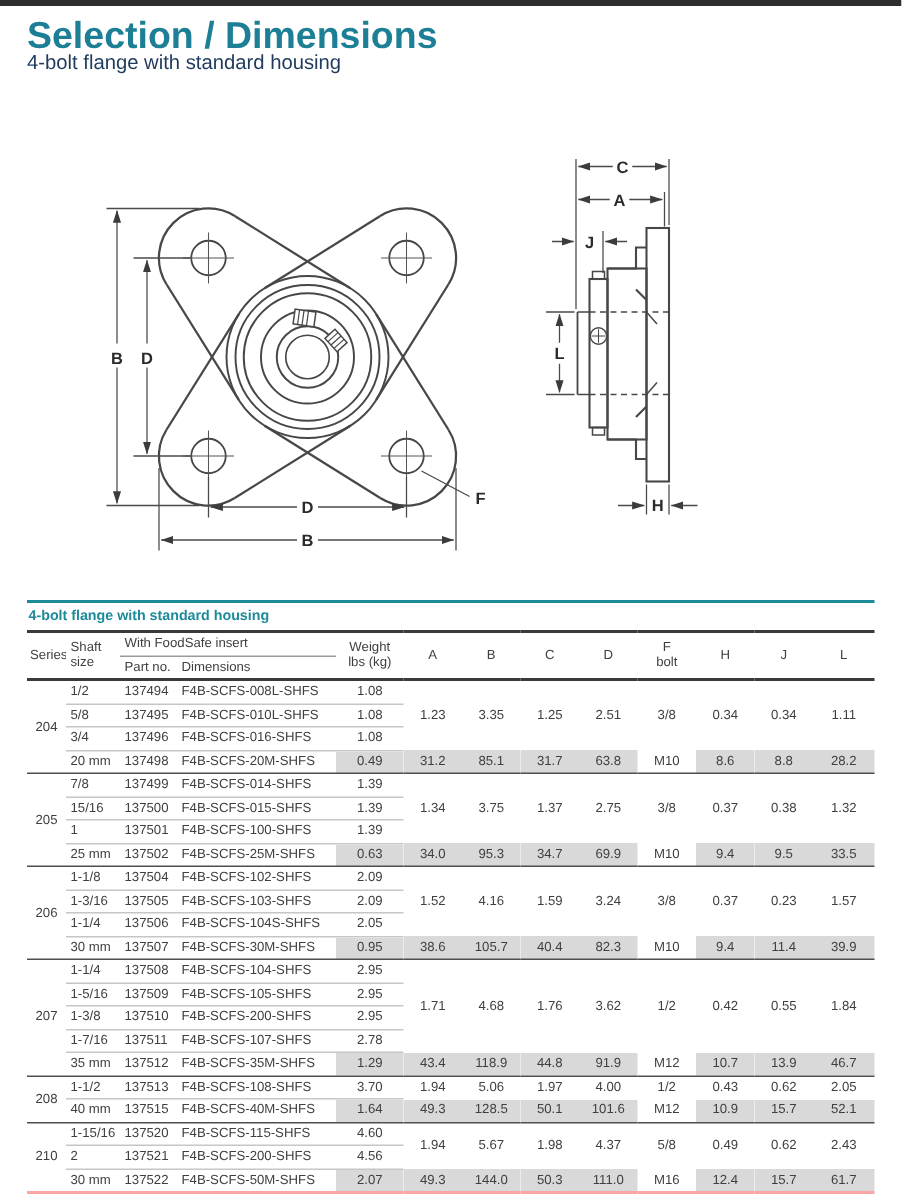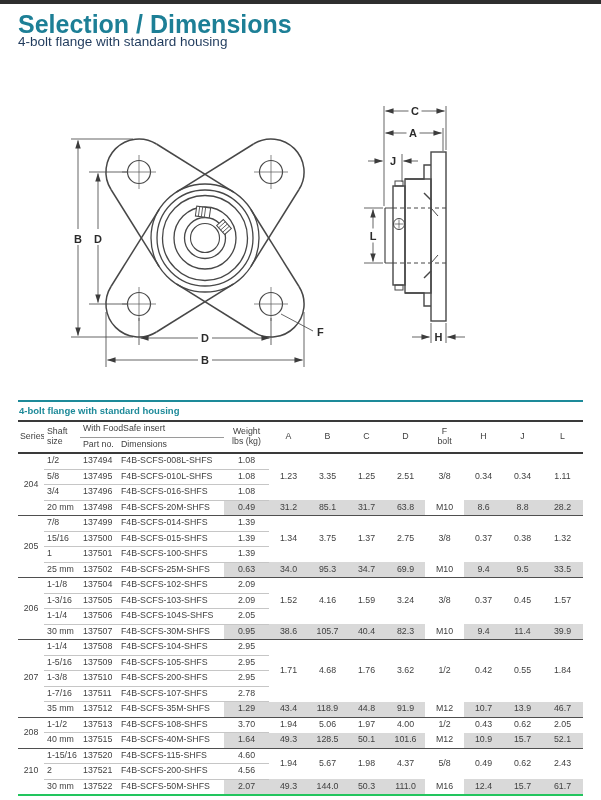--- a/index.html
+++ b/index.html
@@ -11,21 +11,21 @@
   .page-title{position:absolute;top:10px;left:18px;font-size:25px;font-weight:bold;color:#1d7f96;}
   .page-subtitle{position:absolute;top:34px;left:18px;font-size:13.5px;color:#1f3a5c;}
 
   svg text{font-family:"Liberation Sans", sans-serif;font-weight:bold;font-size:11px;fill:#2b2b2b;}
 
   .table-section{position:absolute;top:400px;left:18px;width:565px;}
   .table-title{
     border-top:2px solid #1d8a99;color:#1d8a99;font-size:9.5px;font-weight:bold;
     padding:3px 0 4px 1px;
   }
-  table{border-collapse:collapse;table-layout:fixed;width:565px;border-bottom:2px solid #22c55e;}
+  table{border-collapse:collapse;table-layout:fixed;width:565px;border-bottom:2px solid #fca5a5;}
   td{
     font-size:8.8px;height:14.5px;padding:0 2px;line-height:1.1;
     vertical-align:middle;text-align:center;color:#3f3f3f;
     overflow:hidden;white-space:nowrap;
   }
   thead tr:first-child td{border-top:2px solid #3a3a3a;}
   td.hb{border-bottom:2px solid #3a3a3a;}
   td.grp{border-bottom:1px solid #9a9a9a;text-align:left;padding-left:3px;}
   td.pre{white-space:pre-line;}
   td.c-shaft,td.c-part,td.c-desc{text-align:left;padding-left:3px;}
@@ -329,21 +329,21 @@
           <td class="c-shaft sep gtop">1-1/8</td>
           <td class="c-part sep gtop">137504</td>
           <td class="c-desc sep gtop">F4B-SCFS-102-SHFS</td>
           <td class="c-weight sep gtop">2.09</td>
           <td class="c-dim gtop" rowspan="3">1.52</td>
           <td class="c-dim gtop" rowspan="3">4.16</td>
           <td class="c-dim gtop" rowspan="3">1.59</td>
           <td class="c-dim gtop" rowspan="3">3.24</td>
           <td class="c-dim gtop" rowspan="3">3/8</td>
           <td class="c-dim gtop" rowspan="3">0.37</td>
-          <td class="c-dim gtop" rowspan="3">0.45</td>
+          <td class="c-dim gtop" rowspan="3">0.23</td>
           <td class="c-dim gtop" rowspan="3">1.57</td>
         </tr>
         <tr>
           <td class="c-shaft sep">1-3/16</td>
           <td class="c-part sep">137505</td>
           <td class="c-desc sep">F4B-SCFS-103-SHFS</td>
           <td class="c-weight sep">2.09</td>
         </tr>
         <tr>
           <td class="c-shaft sep">1-1/4</td>

